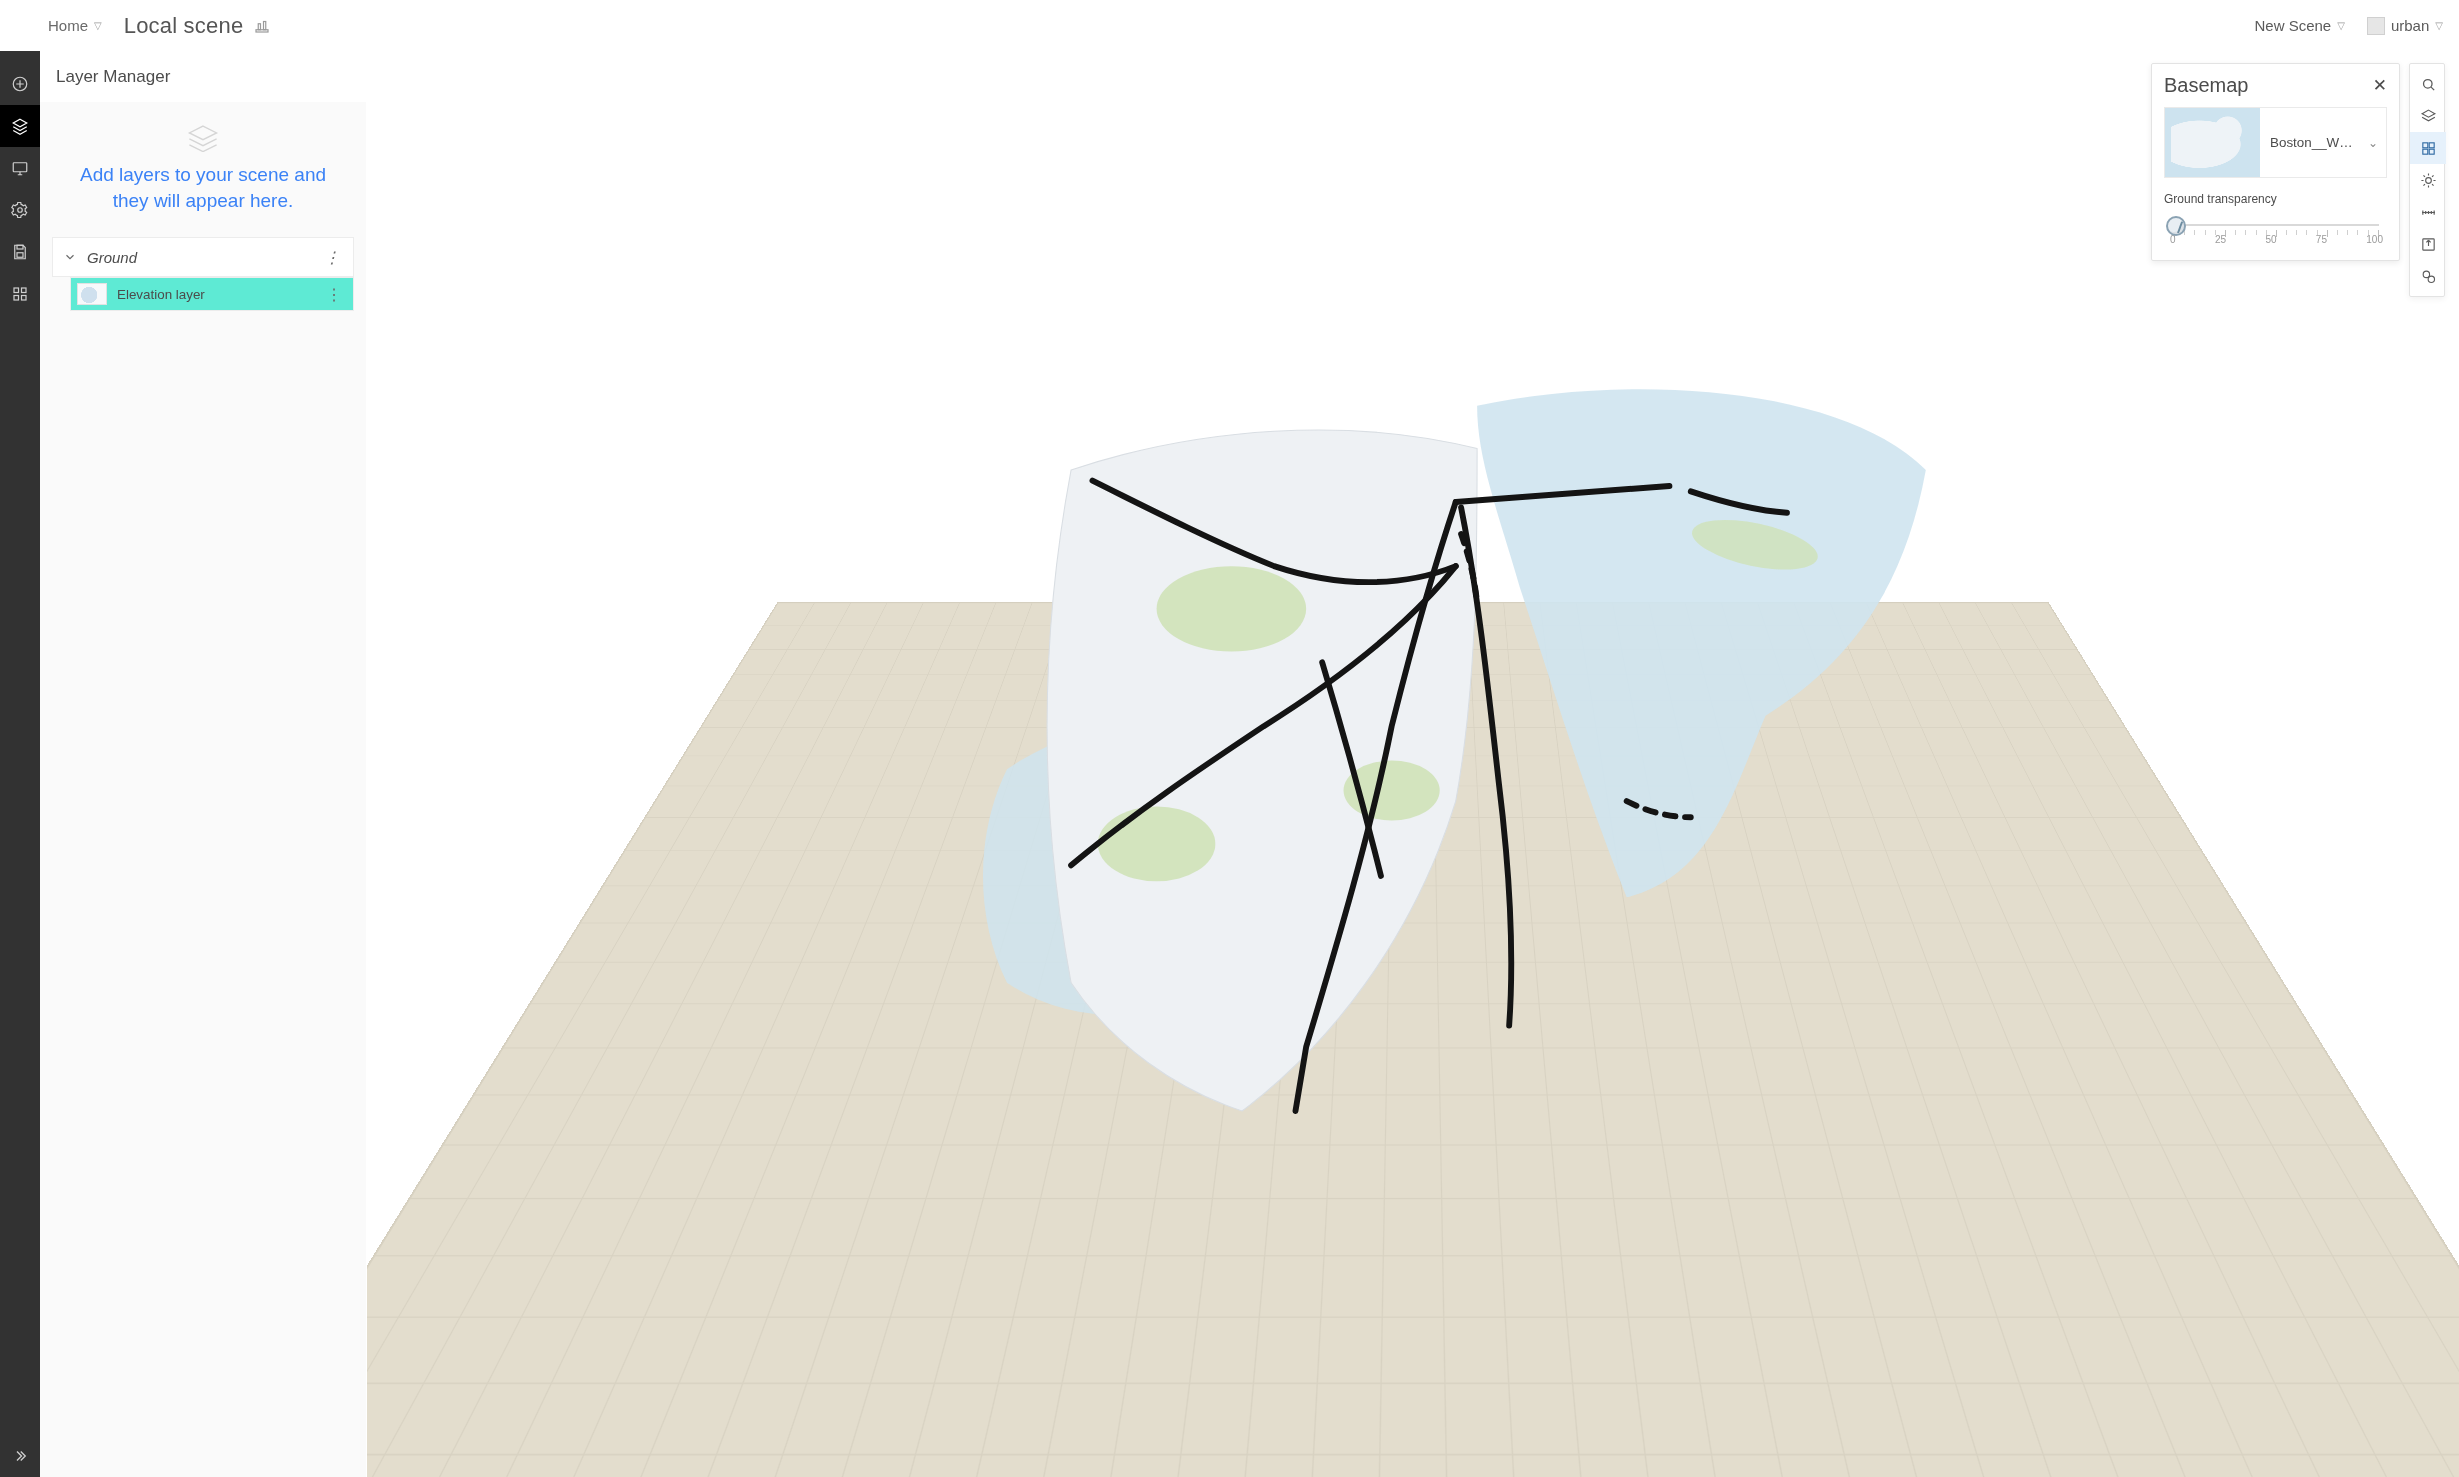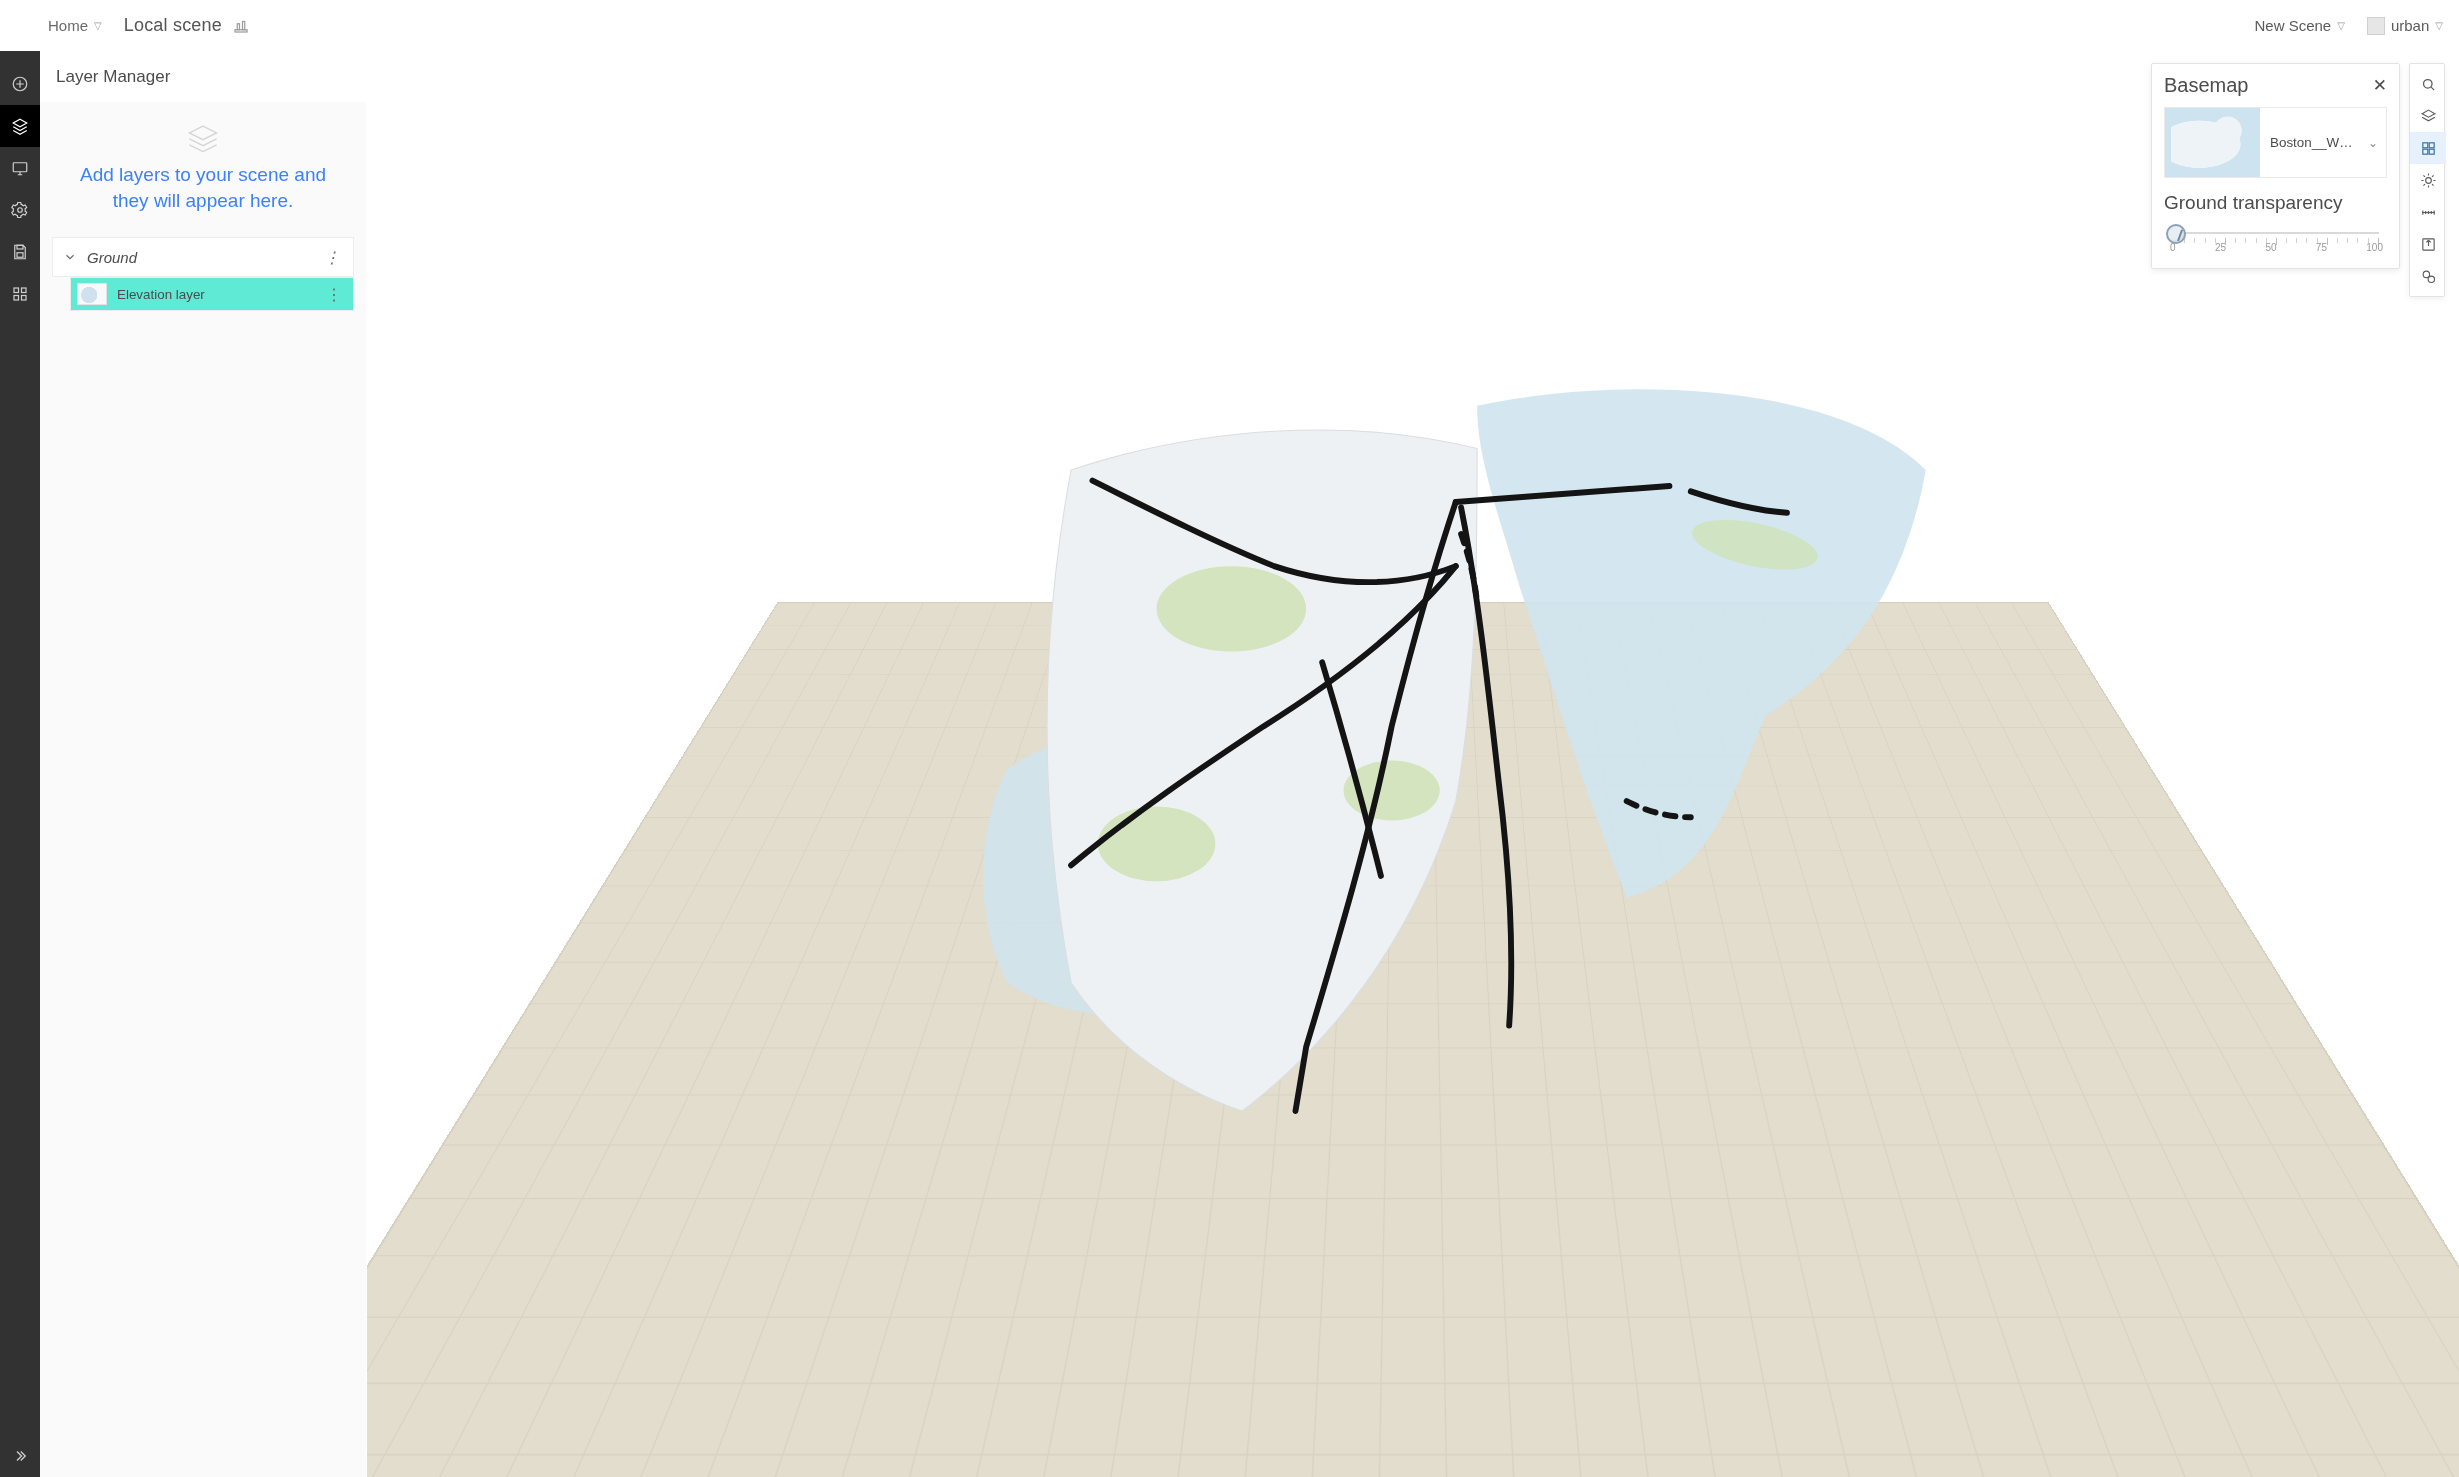--- a/index.html
+++ b/index.html
@@ -7,21 +7,21 @@
   body { display:flex; flex-direction:column; background:#ffffff; }
 
   
   .topbar {
     height:51px; background:#fff;
     display:flex; align-items:center; justify-content:space-between;
     padding:0 16px; font-size:18px; color:#5b5b5b;
   }
   .topbar .left, .topbar .right { display:flex; align-items:center; gap:22px;margin-left:32px; }
   .topbar .home { display:flex; align-items:center; gap:6px; font-size:15px; cursor:pointer; color:#6a6a6a; }
-  .topbar .title { display:flex; align-items:center; gap:10px; font-size:18px; color:#555; letter-spacing:0.2px; }
+  .topbar .title { display:flex; align-items:center; gap:10px; font-size:22px; color:#555; letter-spacing:0.2px; }
   .topbar .newscene { display:flex; align-items:center; gap:6px; font-size:15px; cursor:pointer; color:#5b5b5b; }
   .topbar .user { display:flex; align-items:center; gap:6px; font-size:15px; cursor:pointer; color:#5b5b5b; }
   .avatar { width:18px; height:18px; background:#e6e6e6; border:1px solid #d0d0d0; }
   .chev { font-size:10px; color:#9a9a9a; }
 
   
   .main { flex:1; display:flex; min-height:0; }
 
   
   .rail {
@@ -122,21 +122,21 @@
   }
   .bm-thumb::after{
     content:""; position:absolute; inset:6px 8px 8px 6px;
     background:
       radial-gradient(ellipse at 35% 55%, #eef3f7 0 55%, transparent 56%),
       radial-gradient(circle at 70% 30%, #eef3f7 0 20%, transparent 21%);
   }
   .bm-name { flex:1; font-size:13.4px; color:#4c4c4c; overflow:hidden; text-overflow:ellipsis; white-space:nowrap; }
   .bm-caret { color:#8a8a8a; font-size:12px; cursor:pointer; }
 
-  .gt-label { margin-top:14px; font-size:19px; color:#4c4c4c; }
+  .gt-label { margin-top:14px; font-size:12px; color:#4c4c4c; }
   .slider-wrap { position:relative; margin-top:10px; height:30px; }
   .slider-track {
     position:absolute; left:10px; right:8px; top:8px; height:2px;
     background:#d9d9d9;
   }
   .slider-knob {
     position:absolute; top:0; left:2px; width:20px; height:20px;
     border-radius:50%; border:2px solid #8aa2b3; background:#e8eef3;
     box-shadow:inset -2px -2px 0 rgba(0,0,0,.05);
     cursor:pointer;

